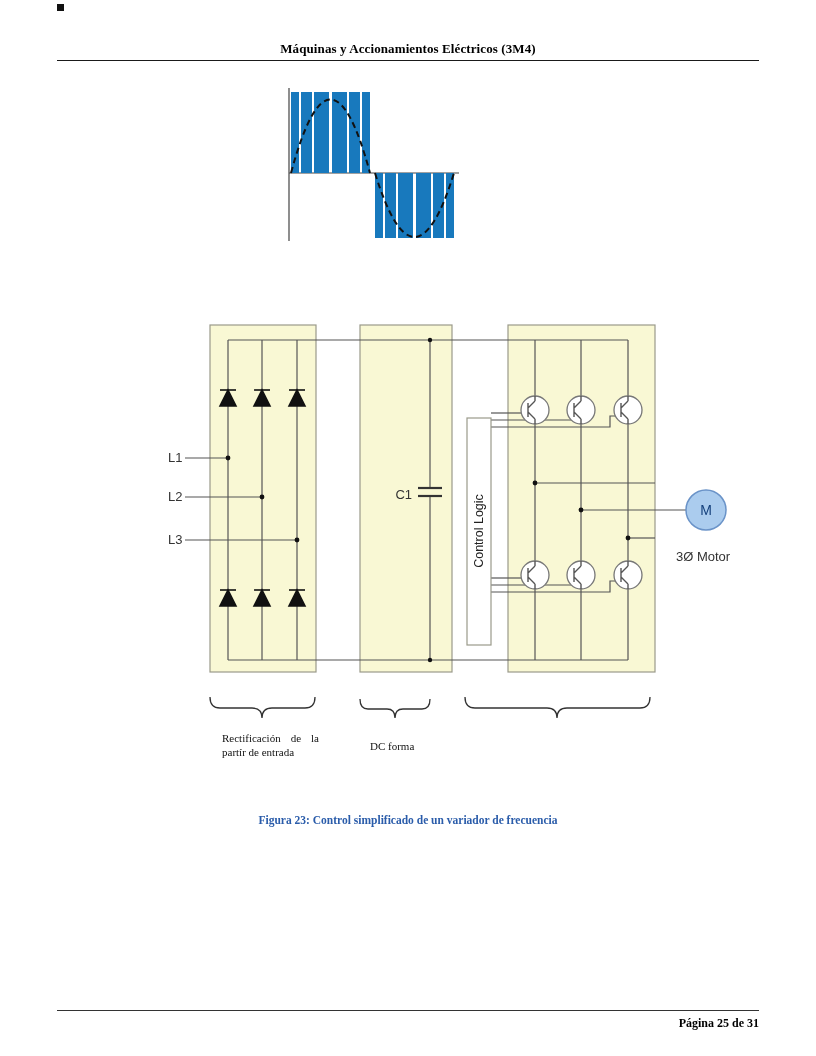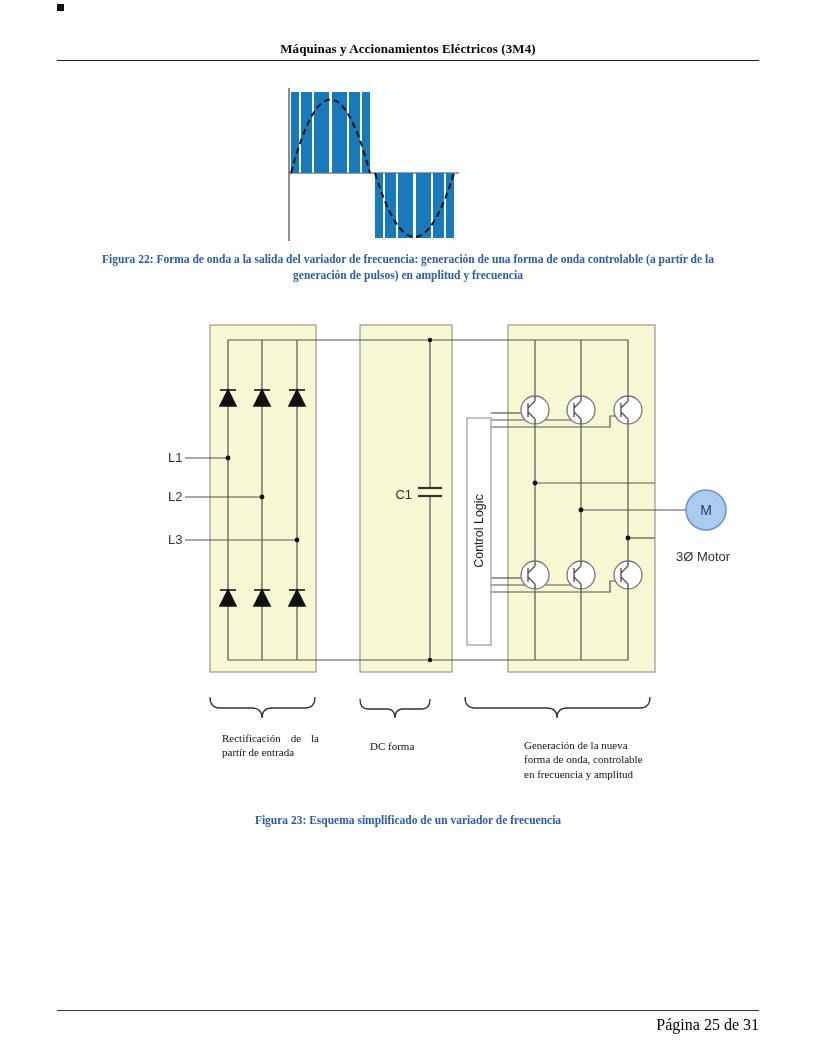--- a/index.html
+++ b/index.html
@@ -20,21 +20,21 @@
     text-align:center;
   }
   .caption-22 { top:252px; left:75px; width:666px; }
   .caption-23 { top:813px; left:0; width:816px; }
   .diagram-svg { position:absolute; left:150px; top:318px; }
   .brace-label { position:absolute; font-size:11px; line-height:1.3; color:#111; }
   .label-rectifier { left:222px; top:731px; width:97px; text-align:justify; }
   .label-dclink { left:370px; top:739px; }
   .label-inverter { left:524px; top:738px; width:122px; text-align:left; }
   .footer-rule { position:absolute; top:1010px; left:57px; width:702px; border-top:1.2px solid #333; }
-  .page-number { position:absolute; top:1016px; right:57px; font-size:16px; font-weight:normal; }
+  .page-number { position:absolute; top:1016px; right:57px; font-size:12px; font-weight:bold; }
   svg text { user-select:none; }
 </style>
 </head>
 <body>
 
 <div class="page">
 
   <div class="corner-mark"></div>
 
   <div class="doc-title">Máquinas y Accionamientos Eléctricos (3M4)</div>
@@ -66,21 +66,20 @@
         <rect x="163" y="87" width="8" height="65"></rect>
       </g>
 
       <g stroke="#111" stroke-width="2" fill="none" stroke-dasharray="6 4">
         <path d="M8,87 Q47.5,-60 87,87"></path>
         <path d="M92,87 Q131.5,215 171,87"></path>
       </g>
     </svg>
   </div>
 
-  <div class="caption caption-22">Figura 22: Forma de onda a la salida del variador de frecuencia: generación de una forma de onda controlable (a partír de la generación de pulsos) en amplitud y frecuencia</div>
 
   <svg class="diagram-svg" width="620" height="490" viewBox="0 0 620 490">
 
     <g stroke="#9a9a8a" stroke-width="1.2" fill="#f9f8d4">
       <rect x="60" y="7" width="106" height="347"></rect>
       <rect x="210" y="7" width="92" height="347"></rect>
       <rect x="358" y="7" width="147" height="347"></rect>
     </g>
 
     <g stroke="#555" stroke-width="1.2" fill="none">
@@ -180,20 +179,19 @@
 
     <g stroke="#333" stroke-width="1.3" fill="none">
       <path d="M60,379 Q60,390 70,390 L102,390 Q112,390 112,400 Q112,390 122,390 L155,390 Q165,390 165,379"></path>
       <path d="M210,381 Q210,391 218,391 L237,391 Q245,391 245,400 Q245,391 253,391 L272,391 Q280,391 280,381"></path>
       <path d="M315,379 Q315,390 325,390 L397,390 Q407,390 407,400 Q407,390 417,390 L490,390 Q500,390 500,379"></path>
     </g>
   </svg>
 
   <div class="brace-label label-rectifier">Rectificación de la partír de entrada</div>
   <div class="brace-label label-dclink">DC forma</div>
-  <div class="brace-label label-inverter">Generación de la nueva forma de onda, controlable en frecuencia y amplitud</div>
 
-  <div class="caption caption-23">Figura 23: Esquema simplificado de un variador de frecuencia</div>
+  <div class="caption caption-23">Figura 23: Control simplificado de un variador de frecuencia</div>
 
   <div class="footer-rule"></div>
   <div class="page-number">Página 25 de 31</div>
 
 </div>
 
 </body></html>

